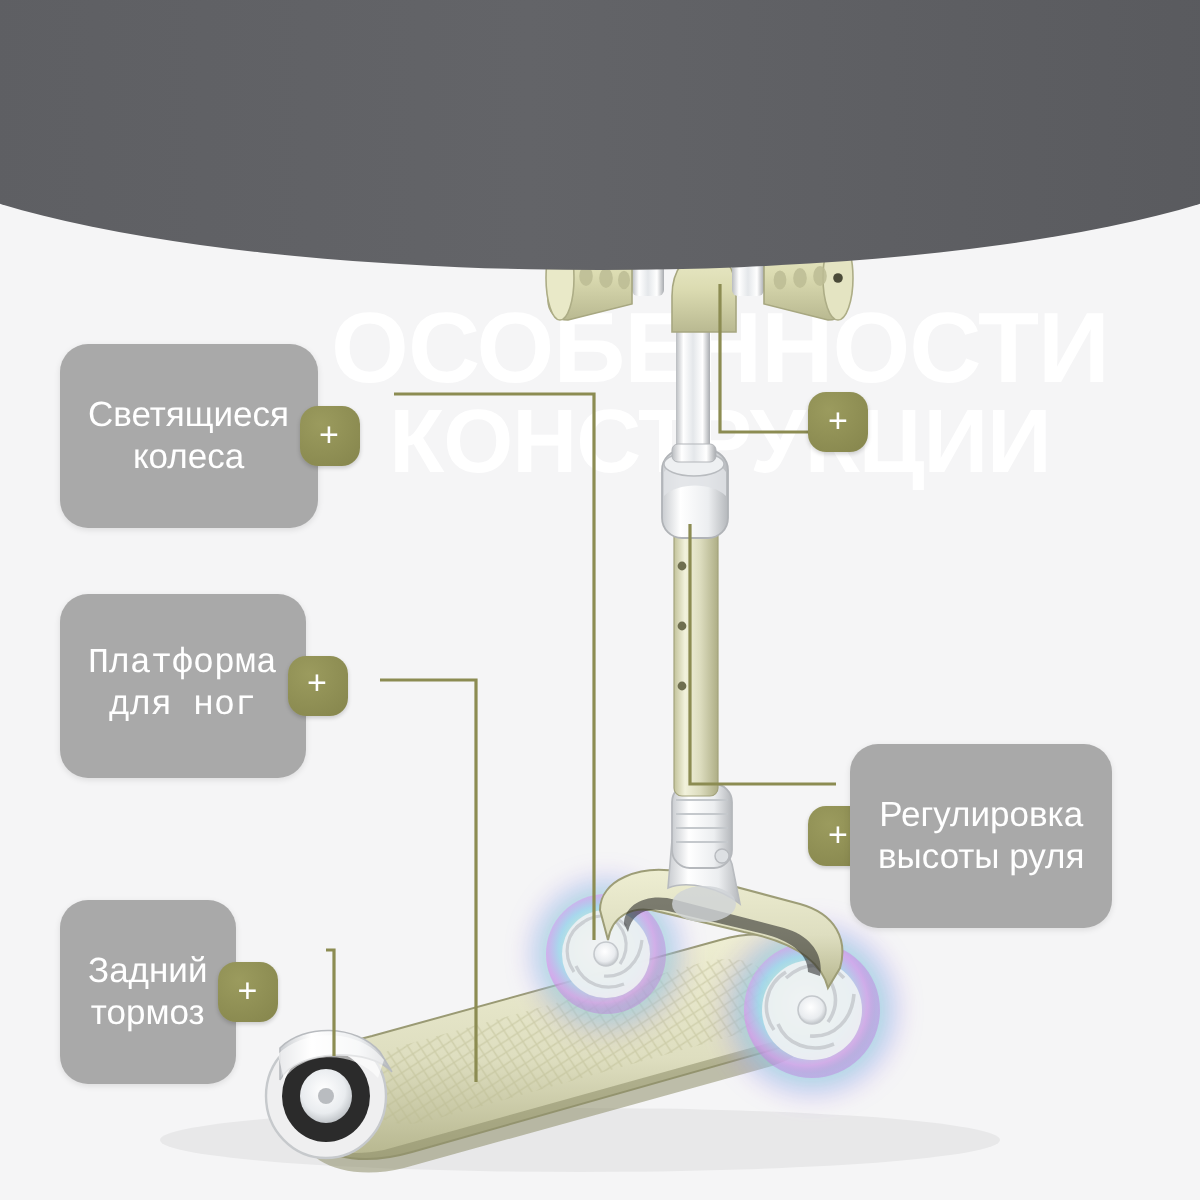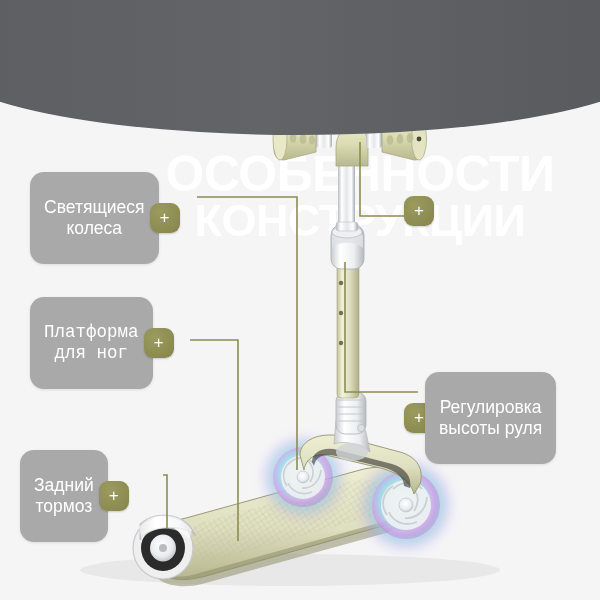--- a/index.html
+++ b/index.html
@@ -286,17 +286,17 @@
 для ног</div>
   <div class="plus-badge">+</div>
 </div>
 
 <div class="callout right" style="left:404px; top:372px;">
   <div class="plus-badge">+</div>
   <div class="lbl-box">Регулировка
 высоты руля</div>
 </div>
 
-<div class="callout left" style="left:20px; top:450px;">
+<div class="callout left" style="left:30px; top:450px;">
   <div class="lbl-box">Задний
 тормоз</div>
   <div class="plus-badge">+</div>
 </div>
 
 </body></html>

